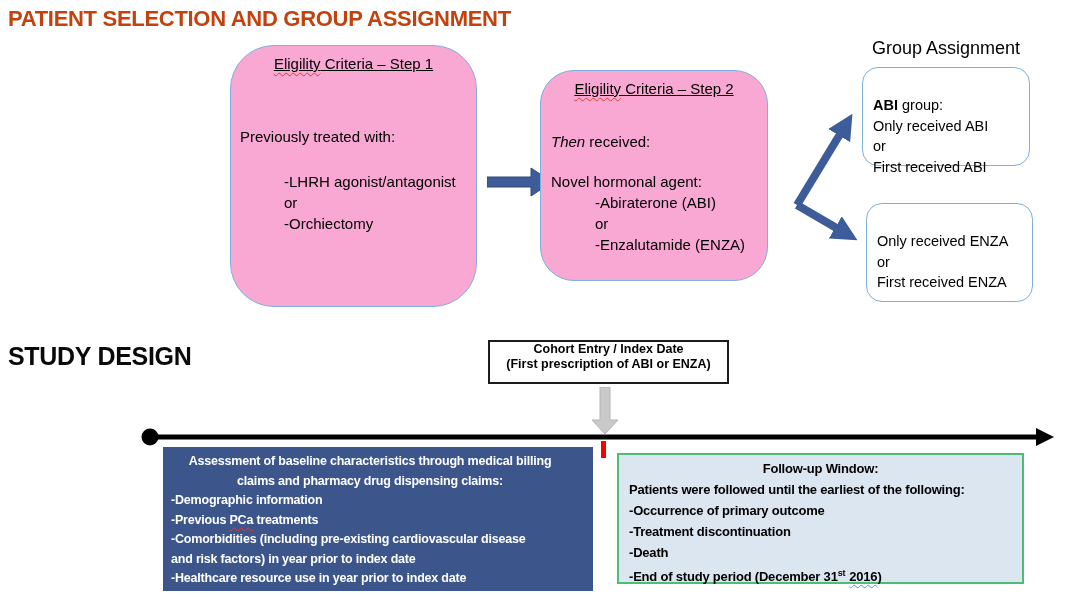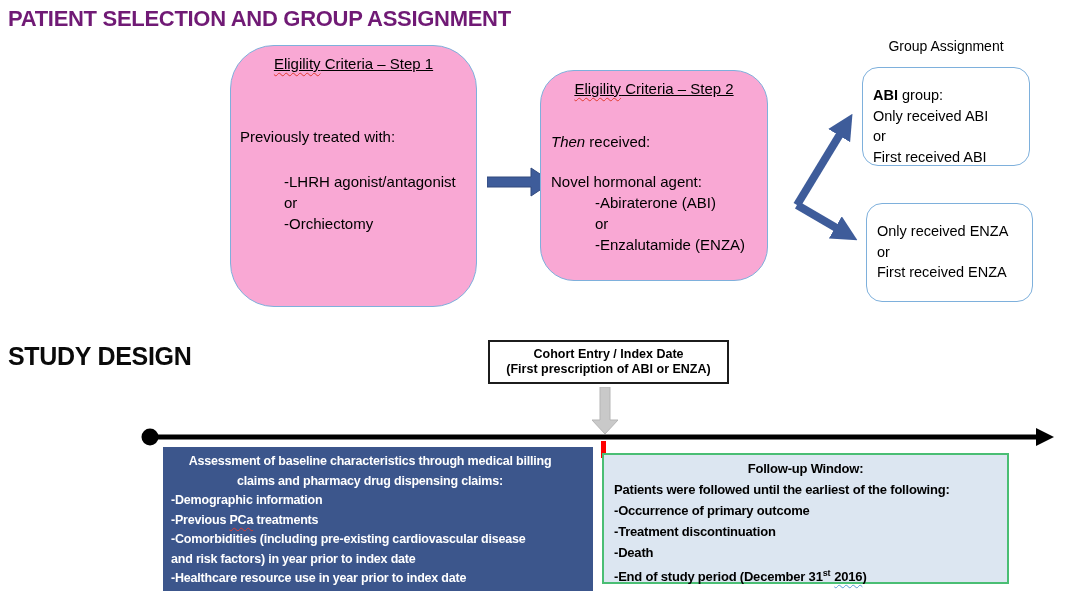--- a/index.html
+++ b/index.html
@@ -1,32 +1,32 @@
 <!DOCTYPE html>
 <html><head>
 <meta charset="utf-8">
 <style>
   html,body{margin:0;padding:0;background:#fff;}
   body{font-family:"Liberation Sans",sans-serif;color:#000;}
   #stage{position:relative;width:1080px;height:597px;background:#fff;overflow:hidden;}
   .abs{position:absolute;}
-  .h1{font-weight:bold;font-size:22px;letter-spacing:-0.3px;color:#701a75;}
+  .h1{font-weight:bold;font-size:22px;letter-spacing:-0.3px;color:#c2410c;}
   .h2{font-weight:bold;font-size:25px;letter-spacing:-0.3px;color:#0a0a0a;}
   .rbox{border:1.6px solid #7EB0DC;background:#f9a8d4;box-sizing:border-box;}
   .boxtitle{text-align:center;font-size:15px;margin-top:9px;}
   .u{text-decoration:underline;}
   .sp-red{text-decoration:underline wavy #e03a2f;text-decoration-thickness:1px;text-underline-offset:3px;}
   .sp-blue{text-decoration:underline wavy #5B9BD5;text-decoration-thickness:1px;text-underline-offset:3px;}
   .content15{font-size:15px;line-height:21px;}
   .indent{margin-left:44px;}
   .spacer19{height:19px;}
   .spacer24{height:24px;}
-  .grouplabel{font-size:14px;text-align:center;}
-  .gbox{border:1.6px solid #7EB0DC;border-radius:16px;box-sizing:border-box;font-size:14.5px;line-height:20.5px;padding:17px 10px 0 10px;background:#fff;}
-  .cohort{border:2px solid #1c1c1c;box-sizing:border-box;text-align:center;font-weight:bold;font-size:12.5px;line-height:15px;padding-top:5px;background:#fff;}
+  .grouplabel{font-size:18px;text-align:center;}
+  .gbox{border:1.6px solid #7EB0DC;border-radius:16px;box-sizing:border-box;font-size:14.5px;line-height:20.5px;padding:27px 10px 0 10px;background:#fff;}
+  .cohort{border:2px solid #1c1c1c;box-sizing:border-box;text-align:center;font-weight:bold;font-size:12.5px;line-height:15px;background:#fff;}
   .navybox{background:#3C568C;color:#fff;font-weight:bold;font-size:12.5px;line-height:19.5px;letter-spacing:-0.2px;box-sizing:border-box;padding:5px 24px 0 8px;}
   .navybox .ctr{text-align:center;}
   .litebox{background:#DCE6F1;border:2px solid #4ABE74;color:#000;font-weight:bold;font-size:13px;line-height:21px;letter-spacing:-0.2px;box-sizing:border-box;padding:3px 10px 0 10px;}
   .litebox .ctr{text-align:center;}
   sup{font-size:9px;}
   .ul2016{margin-left:4px;}
 </style>
 </head>
 <body>
 
@@ -116,21 +116,21 @@
   <div class="abs navybox" style="left:163px;top:447px;width:430px;height:144px;">
     <div class="ctr">Assessment of baseline characteristics through medical billing</div>
     <div class="ctr">claims and pharmacy drug dispensing claims:</div>
     <div>-Demographic information</div>
     <div><span>-Previous </span><span class="sp-red">PCa</span><span> treatments</span></div>
     <div>-Comorbidities (including pre-existing cardiovascular disease</div>
     <div>and risk factors) in year prior to index date</div>
     <div>-Healthcare resource use in year prior to index date</div>
   </div>
 
-  <div class="abs litebox" style="left:602px;top:453px;width:407px;height:131px;">
+  <div class="abs litebox" style="left:617px;top:453px;width:407px;height:131px;">
     <div class="ctr">Follow-up Window:</div>
     <div>Patients were followed until the earliest of the following:</div>
     <div>-Occurrence of primary outcome</div>
     <div>-Treatment discontinuation</div>
     <div>-Death</div>
     <div><span>-End of study period (December 31</span><sup>st</sup><span class="ul2016"><span class="sp-blue">2016</span></span><span>)</span></div>
   </div>
 
 </div>
 

